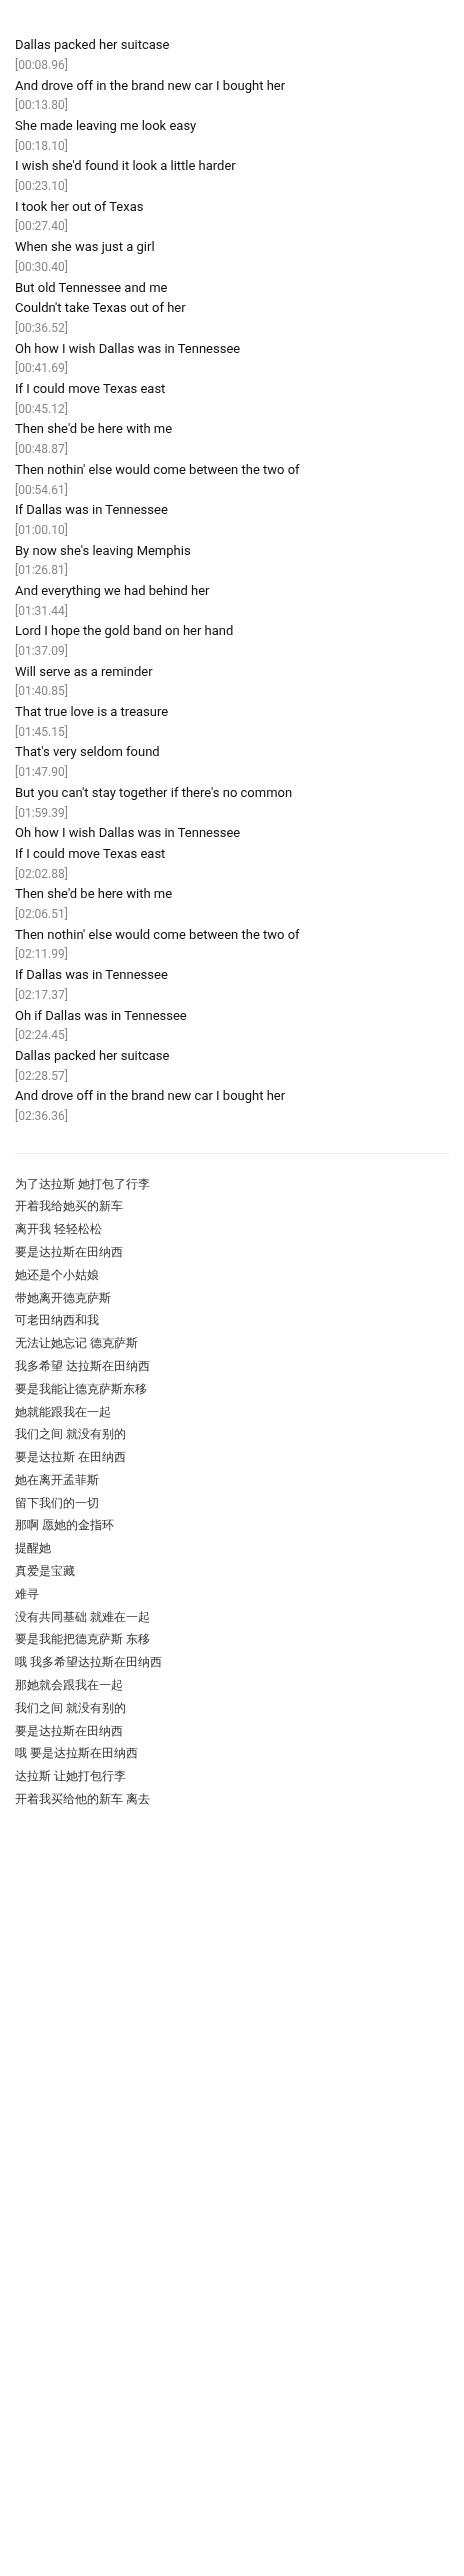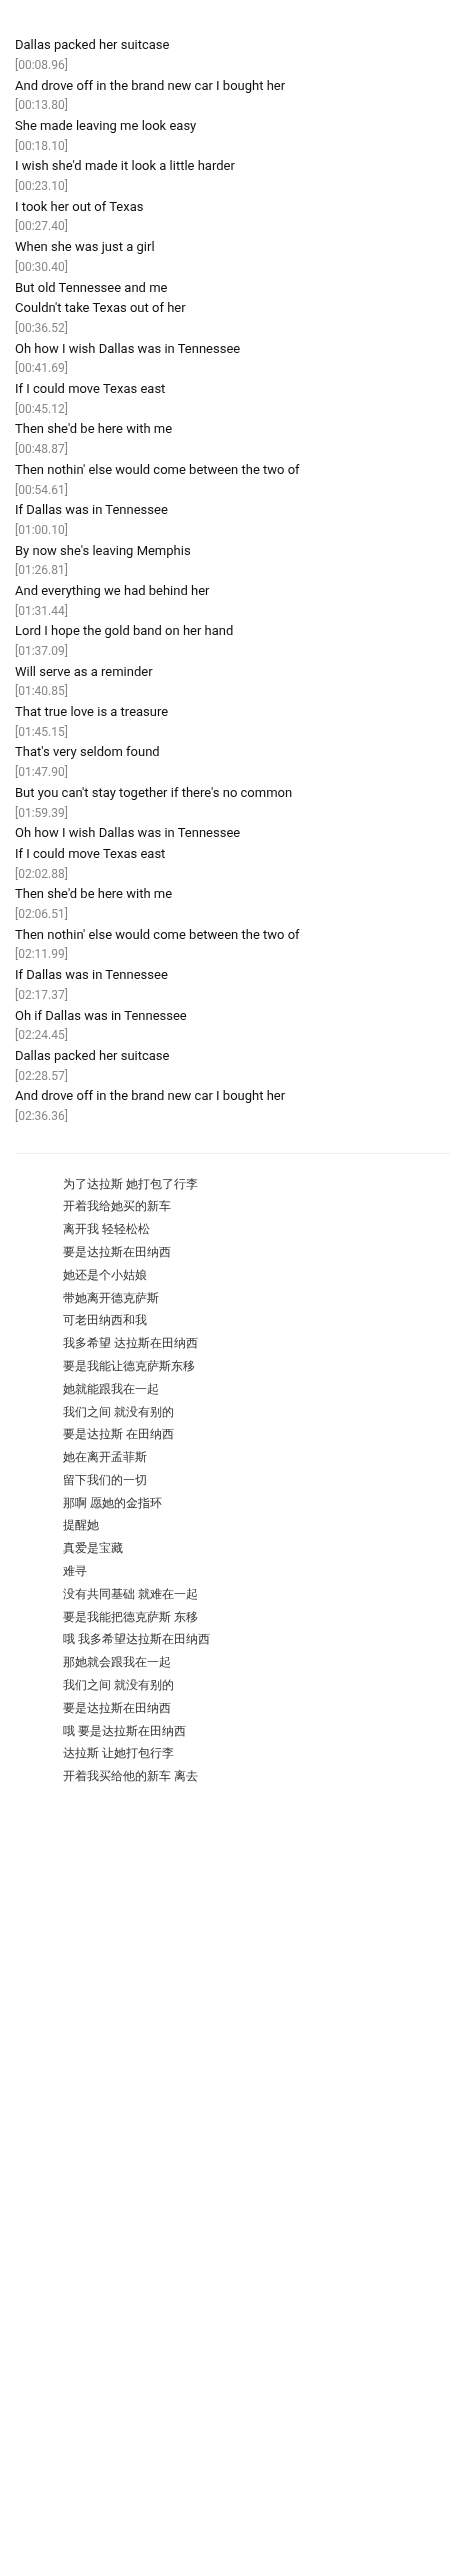--- a/index.html
+++ b/index.html
@@ -41,35 +41,34 @@
     }
     .translation-section {
       margin-top: 30px;
       border-top: 0.9px solid #eeeeee;
       padding-top: 18.6px;
     }
     .translation-line {
       font-size: 12px;
       color: #333333;
       line-height: 1.9;
-      margin-left: 48px;
     }
   </style>
 </head>
 <body>
 
 <h1 class="song-title"></h1>
 <div class="song-artist"></div>
 
 <div class="lyrics-section">
 
 <div><span class="lyric-line">Dallas packed her suitcase</span><span class="timestamp">[00:08.96]</span></div>
     <div><span class="lyric-line">And drove off in the brand new car I bought her</span><span class="timestamp">[00:13.80]</span></div>
     <div><span class="lyric-line">She made leaving me look easy</span><span class="timestamp">[00:18.10]</span></div>
-    <div><span class="lyric-line">I wish she'd made it look a little harder</span><span class="timestamp">[00:23.10]</span></div>
+    <div><span class="lyric-line">I wish she'd found it look a little harder</span><span class="timestamp">[00:23.10]</span></div>
     <div><span class="lyric-line">I took her out of Texas</span><span class="timestamp">[00:27.40]</span></div>
     <div><span class="lyric-line">When she was just a girl</span><span class="timestamp">[00:30.40]</span></div>
     <div><span class="lyric-line">But old Tennessee and me</span><br></div>
     <div><span class="lyric-line">Couldn't take Texas out of her</span><span class="timestamp">[00:36.52]</span></div>
     <div><span class="lyric-line">Oh how I wish Dallas was in Tennessee</span><span class="timestamp">[00:41.69]</span></div>
     <div><span class="lyric-line">If I could move Texas east</span><span class="timestamp">[00:45.12]</span></div>
     <div><span class="lyric-line">Then she'd be here with me</span><span class="timestamp">[00:48.87]</span></div>
     <div><span class="lyric-line">Then nothin' else would come between the two of</span><span class="timestamp">[00:54.61]</span></div>
     <div><span class="lyric-line">If Dallas was in Tennessee</span><span class="timestamp">[01:00.10]</span></div>
     <div><span class="lyric-line">By now she's leaving Memphis</span><span class="timestamp">[01:26.81]</span></div>
@@ -91,20 +90,21 @@
 
 <div class="translation-section">
 
 <div class="translation-line">为了达拉斯 她打包了行李</div>
     <div class="translation-line">开着我给她买的新车</div>
     <div class="translation-line">离开我 轻轻松松</div>
     <div class="translation-line">要是达拉斯在田纳西</div>
     <div class="translation-line">她还是个小姑娘</div>
     <div class="translation-line">带她离开德克萨斯</div>
     <div class="translation-line">可老田纳西和我</div>
+    <div class="translation-line">无法让她忘记 德克萨斯</div>
     <div class="translation-line">我多希望 达拉斯在田纳西</div>
     <div class="translation-line">要是我能让德克萨斯东移</div>
     <div class="translation-line">她就能跟我在一起</div>
     <div class="translation-line">我们之间 就没有别的</div>
     <div class="translation-line">要是达拉斯 在田纳西</div>
     <div class="translation-line">她在离开孟菲斯</div>
     <div class="translation-line">留下我们的一切</div>
     <div class="translation-line">那啊 愿她的金指环</div>
     <div class="translation-line">提醒她</div>
     <div class="translation-line">真爱是宝藏</div>

